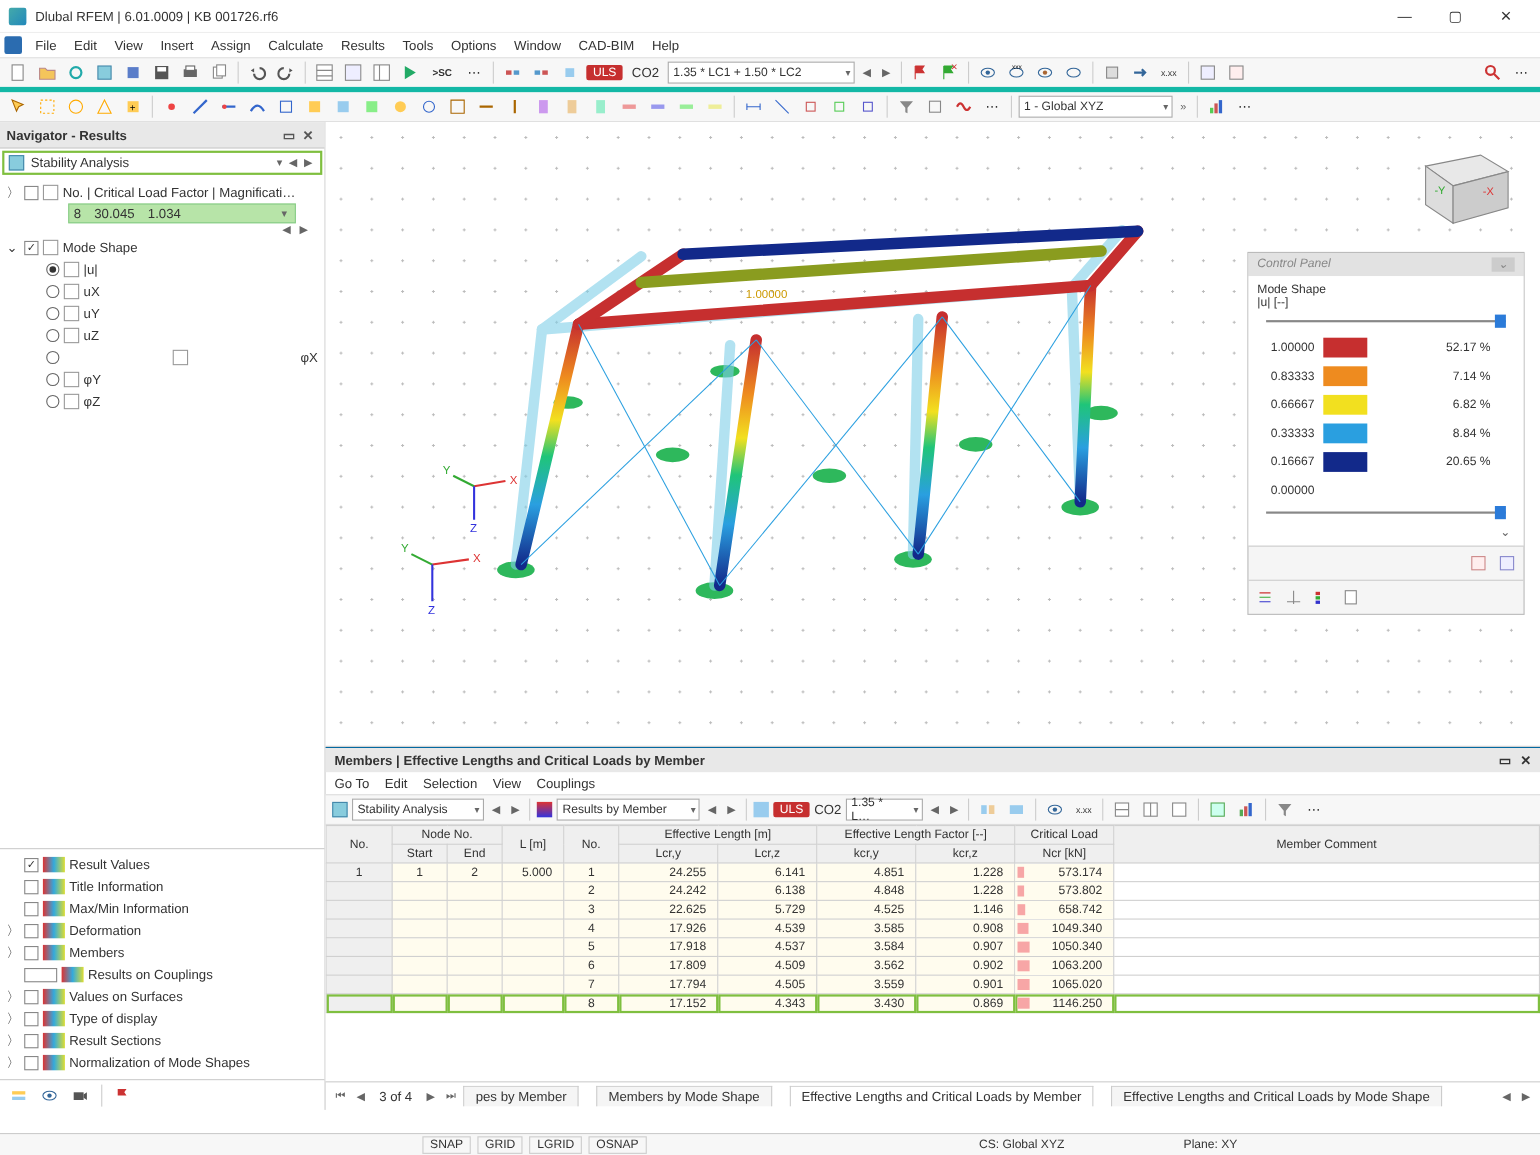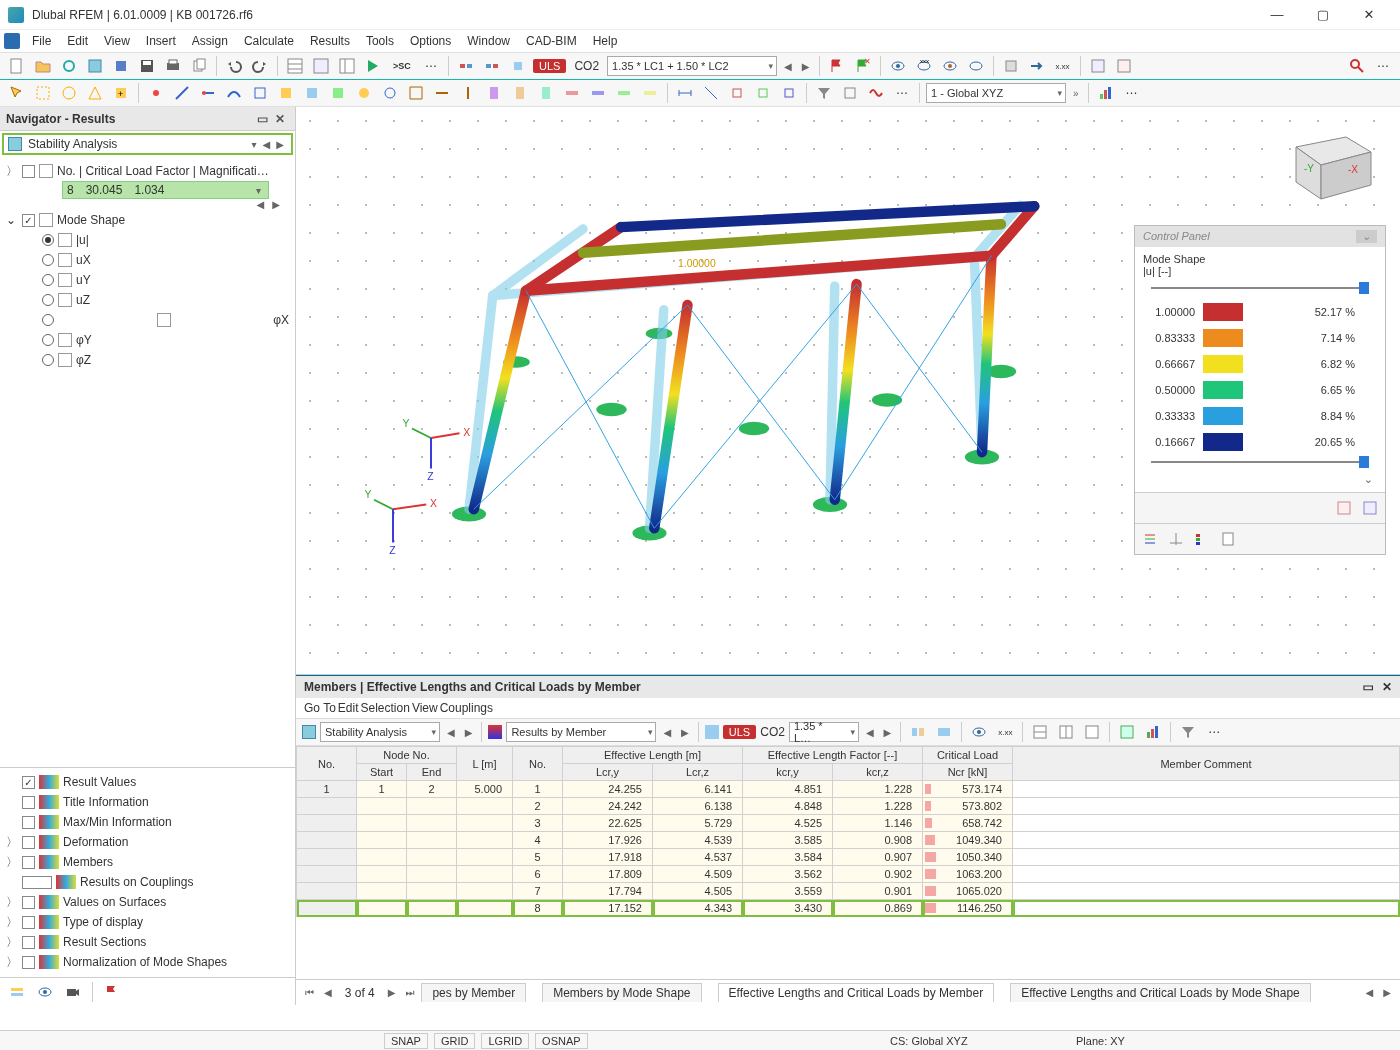--- a/index.html
+++ b/index.html
@@ -11,21 +11,21 @@
 .titlebar .title { flex: 1; font-size: 12px; color: #333; }
 .titlebar .winbtn { width: 46px; height: 30px; display: flex; align-items: center; justify-content: center; font-size: 13px; color: #333; }
 
 
 .menubar { height: 22px; display: flex; align-items: center; padding: 0 4px; }
 .menubar span { padding: 2px 8px; font-size: 12px; }
 .menubar span:first-child { margin-right: 4px; }
 .menu-icon { width:16px; height:16px; background:#2b6cb0; display:inline-block; vertical-align:middle; border-radius:2px; margin-right:2px; }
 
 
-.toolbar { display: flex; align-items: center; padding: 2px 6px; gap: 4px; background: #f7f7f7; border-top: 1px solid #e0e0e0; border-bottom: 1px solid #14b8a6; }
+.toolbar { display: flex; align-items: center; padding: 2px 6px; gap: 4px; background: #f7f7f7; border-top: 1px solid #e0e0e0; border-bottom: 5px solid #14b8a6; }
 .tbtn { width: 22px; height: 22px; display: flex; align-items: center; justify-content: center; border-radius: 2px; }
 .tbtn svg { width: 16px; height: 16px; }
 .tsep { width: 1px; height: 20px; background: #ccc; margin: 0 2px; }
 .tlabel { background:#c62f2f; color:#fff; padding:1px 6px; font-size:11px; border-radius:2px;}
 .tcombo { height:20px; border:1px solid #aaa; background:#fff; padding:0 16px 0 4px; font-size:11px; display:flex; align-items:center; position:relative;}
 .tcombo::after{content:"▾"; position:absolute; right:3px; color:#666; font-size:9px;}
 
 .toolbar2 { display:flex; align-items:center; padding:2px 6px; gap:4px; background:#f7f7f7; border-bottom:1px solid #e0e0e0; }
 
 
@@ -62,21 +62,21 @@
 .ctrlpanel .ft{border-top:1px solid #ccc;padding:4px;display:flex;gap:4px;justify-content:flex-start;}
 .ctrlpanel .ft2{border-top:1px solid #ccc;padding:4px;display:flex;gap:4px;justify-content:flex-end;}
 .mini-slider{height:14px;position:relative;margin:0 8px 4px;}
 .mini-slider .track{height:2px;background:#888;position:absolute;top:6px;left:0;right:0;}
 .mini-slider .thumb{width:10px;height:12px;background:#2b7bd9;position:absolute;top:1px;}
 
 
 .tablepanel { height: 330px; display:flex; flex-direction:column; border-top:1px solid #0369a1;}
 .tp-head{height:22px;background:#e8e8e8;display:flex;align-items:center;padding:0 8px;font-weight:600;}
 .tp-head .spacer{flex:1;}
-.tp-menu{height:20px;display:flex;align-items:center;gap:2px;padding:0 8px;font-size:12px;}
+.tp-menu{height:20px;display:flex;align-items:center;gap:14px;padding:0 8px;font-size:12px;}
 .tp-tool{height:28px;display:flex;align-items:center;gap:4px;padding:0 6px;background:#f7f7f7;border-top:1px solid #ddd;border-bottom:1px solid #ddd;}
 .tp-grid{flex:1;overflow:auto;background:#fff;}
 table.data { border-collapse: collapse; width:100%; font-size:11px; }
 table.data th, table.data td { border:1px solid #d0d0d0; padding:2px 6px; text-align:center; background:#fff; }
 table.data th { background:#efefef; font-weight:400; color:#333; }
 table.data td.num{text-align:right; padding-right:10px; background:#fffcee;}
 table.data td.numc{text-align:center; background:#fffcee;}
 table.data td.lab{background:#efefef;}
 tr.hl td{outline:2px solid #7fbf3f; outline-offset:-2px;}
 .bar-cell{position:relative;}
@@ -765,33 +765,33 @@
                 <span class="v">0.83333</span>
                 <span class="sw" style="background:#ee8b1f"></span>
                 <span class="pct">7.14 %</span>
               </div>
               <div class="legend-row">
                 <span class="v">0.66667</span>
                 <span class="sw" style="background:#f2e01f"></span>
                 <span class="pct">6.82 %</span>
               </div>
               <div class="legend-row">
-                <span class="v">0.50000</span>
-                <span class="sw" style="background:#1fc579"></span>
-                <span class="pct">6.65 %</span>
-              </div>
-              <div class="legend-row">
                 <span class="v">0.33333</span>
                 <span class="sw" style="background:#2a9fe0"></span>
                 <span class="pct">8.84 %</span>
               </div>
               <div class="legend-row">
                 <span class="v">0.16667</span>
                 <span class="sw" style="background:#12298a"></span>
                 <span class="pct">20.65 %</span>
+              </div>
+              <div class="legend-row">
+                <span class="v">0.00000</span>
+                <span class="sw" style="background:"></span>
+                <span class="pct"></span>
               </div>
             </div>
           <div class="mini-slider">
               <div class="track"></div>
               <div class="thumb" style="right:0"></div>
             </div>
           <div style="text-align:right;color:#666;padding-right:4px;">⌄</div>
         </div>
         <div class="ft2">
           <div class="tbtn">
@@ -848,21 +848,21 @@
         <span>View</span>
         <span>Couplings</span>
       </div>
       <div class="tp-tool">
         <span style="width:14px;height:14px;background:#8cd;border:1px solid #48a;"></span>
         <div class="tcombo" style="width:120px">Stability Analysis</div>
         <span class="arrow">◀</span>
           <span class="arrow">▶</span>
         <div class="tsep"></div>
         <span style="width:14px;height:14px;background:linear-gradient(#d33,#33d);"></span>
-        <div class="tcombo" style="width:150px">Results by Member</div>
+        <div class="tcombo" style="width:130px">Results by Member</div>
         <span class="arrow">◀</span>
           <span class="arrow">▶</span>
         <div class="tsep"></div>
         <span style="width:14px;height:14px;background:#9ce;"></span>
         <span class="tlabel">ULS</span>
         <span>CO2</span>
         <div class="tcombo" style="width:70px">1.35 * L…</div>
         <span class="arrow">◀</span>
           <span class="arrow">▶</span>
         <div class="tsep"></div>

